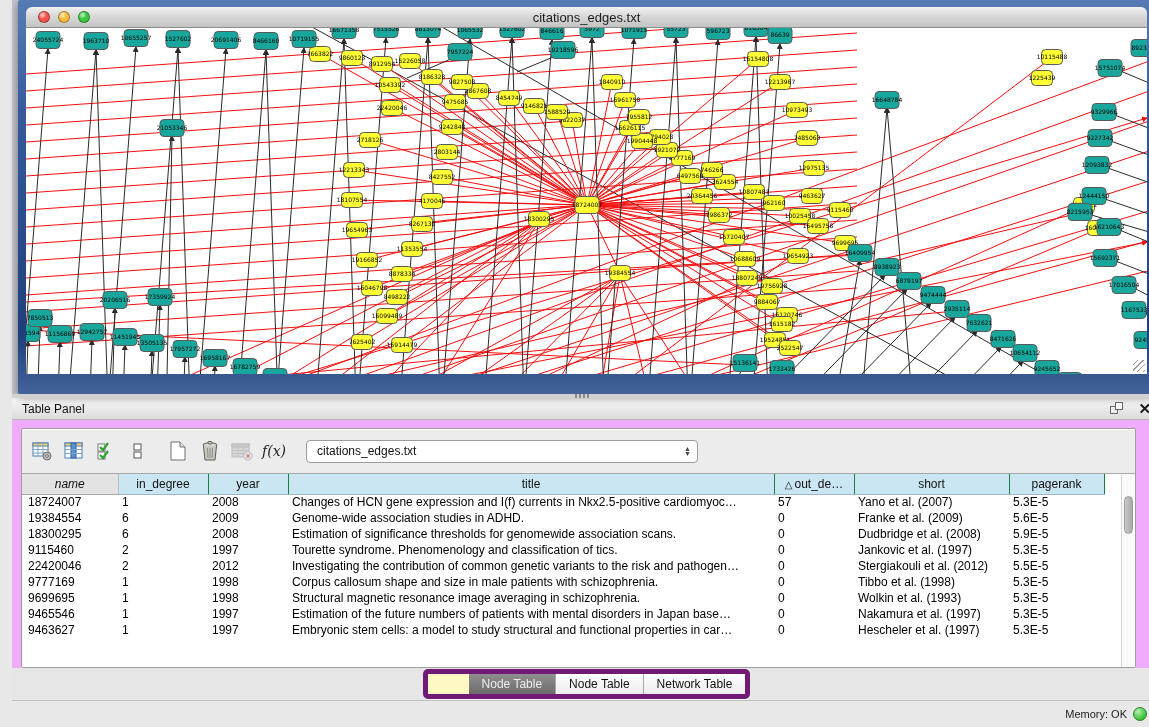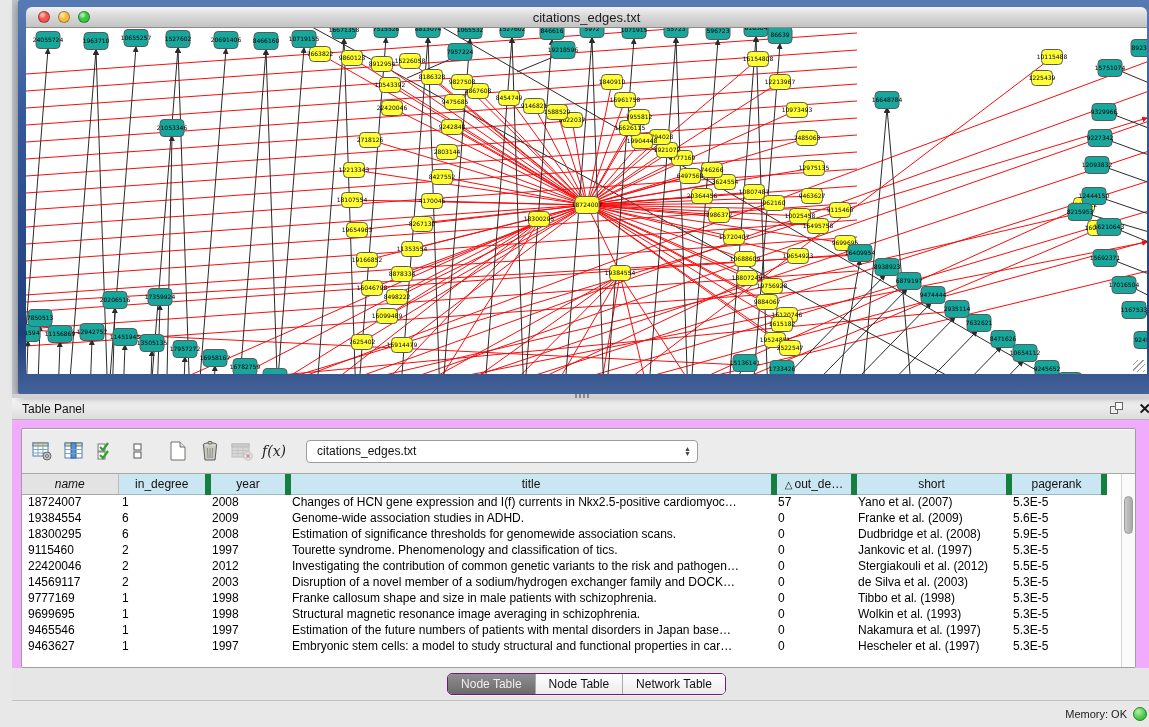--- a/index.html
+++ b/index.html
@@ -52,33 +52,33 @@
   .combo { margin-left:14px; width:392px; height:23px; background:#fff; border:1px solid #9c9c9c;
     border-radius:4px; display:flex; align-items:center; padding:0 6px 0 10px; cursor:pointer; }
   .combo-text { flex:1; font-size:12px; color:#111; }
   .combo-arrows { display:flex; flex-direction:column; align-items:center; line-height:5px; }
   .combo-arrows span { font-size:7px; color:#444; }
 
   .tgrid { flex:1; background:#fff; border-top:1px solid #a8a8a8; display:flex; overflow:hidden; }
   .tablewrap { flex:1; overflow:hidden; }
   table { border-collapse:collapse; table-layout:fixed; width:1082px; }
   th { height:20px; font-size:12px; font-weight:normal; color:#111;
-    background:#cbe6f3; border-right:6px solid #15803d; border-bottom:1px solid #9db8c8; text-align:center; }
+    background:#cbe6f3; border-right:1px solid #15803d; border-bottom:1px solid #9db8c8; text-align:center; }
   th.gray { background:#e3e3e3; border-right:1px solid #bdbdbd; border-bottom:1px solid #a8a8a8;font-style:italic; }
   td { height:16px; font-size:12px; color:#000; padding:0 4px; white-space:nowrap; overflow:hidden; }
   td:first-child { padding-left:6px; }
   .sortglyph { font-size:10px; margin-right:2px; }
   .vscroll { width:14px; flex:none; background:#fafafa; border-left:1px solid #d6d6d6; position:relative; }
   .vthumb { position:absolute; left:2px; top:22px; width:9px; height:38px; border-radius:5px;
     background:linear-gradient(90deg,#c9c9c9,#a9a9a9); border:1px solid #9b9b9b; }
 
   
   .tabsrow { height:32px; flex:none; background:#e6e6e6; display:flex; align-items:center; justify-content:center; }
-  .seg { display:inline-flex; border:1px solid #701a75; border-radius:5px; overflow:hidden;
-    background:#fef9c3; box-shadow:0 1px 0 rgba(255,255,255,.7); }
+  .seg { display:inline-flex; border:5px solid #701a75; border-radius:5px; overflow:hidden;
+    background:#fef9c3; box-shadow:0 1px 0 rgba(255,255,255,.7);padding-left:41px; }
   .seg button { border:none; background:linear-gradient(180deg,#ffffff,#ececec);
     font-size:12px; color:#111; padding:3px 13px; cursor:pointer; border-left:1px solid #aaa; font-family:inherit; }
   .seg button:first-child { border-left:none; }
   .seg button.active { background:linear-gradient(180deg,#8f8f8f,#6b6b6b); color:#efefef; }
 
   
   .statusbar { height:27px; flex:none; background:#e8e8e8; border-top:1px solid #c0c0c0;
     display:flex; align-items:center; justify-content:flex-end; padding-right:14px; gap:6px; }
   .mem-label { font-size:11px; color:#222; }
   .mem-dot { width:14px; height:14px; border-radius:50%; border:1px solid #2f7d2f; cursor:pointer;
@@ -1006,33 +1006,24 @@
                 <tr>
                   <td>22420046</td>
                   <td>2</td>
                   <td>2012</td>
                   <td>Investigating the contribution of common genetic variants to the risk and pathogen…</td>
                   <td>0</td>
                   <td>Stergiakouli et al. (2012)</td>
                   <td>5.5E-5</td>
                 </tr>
                 <tr>
-                  <td>14569117</td>
-                  <td>2</td>
-                  <td>2003</td>
-                  <td>Disruption of a novel member of a sodium/hydrogen exchanger family and DOCK…</td>
-                  <td>0</td>
-                  <td>de Silva et al. (2003)</td>
-                  <td>5.3E-5</td>
-                </tr>
-                <tr>
                   <td>9777169</td>
                   <td>1</td>
                   <td>1998</td>
-                  <td>Franke callosum shape and size in male patients with schizophrenia.</td>
+                  <td>Corpus callosum shape and size in male patients with schizophrenia.</td>
                   <td>0</td>
                   <td>Tibbo et al. (1998)</td>
                   <td>5.3E-5</td>
                 </tr>
                 <tr>
                   <td>9699695</td>
                   <td>1</td>
                   <td>1998</td>
                   <td>Structural magnetic resonance image averaging in schizophrenia.</td>
                   <td>0</td>

